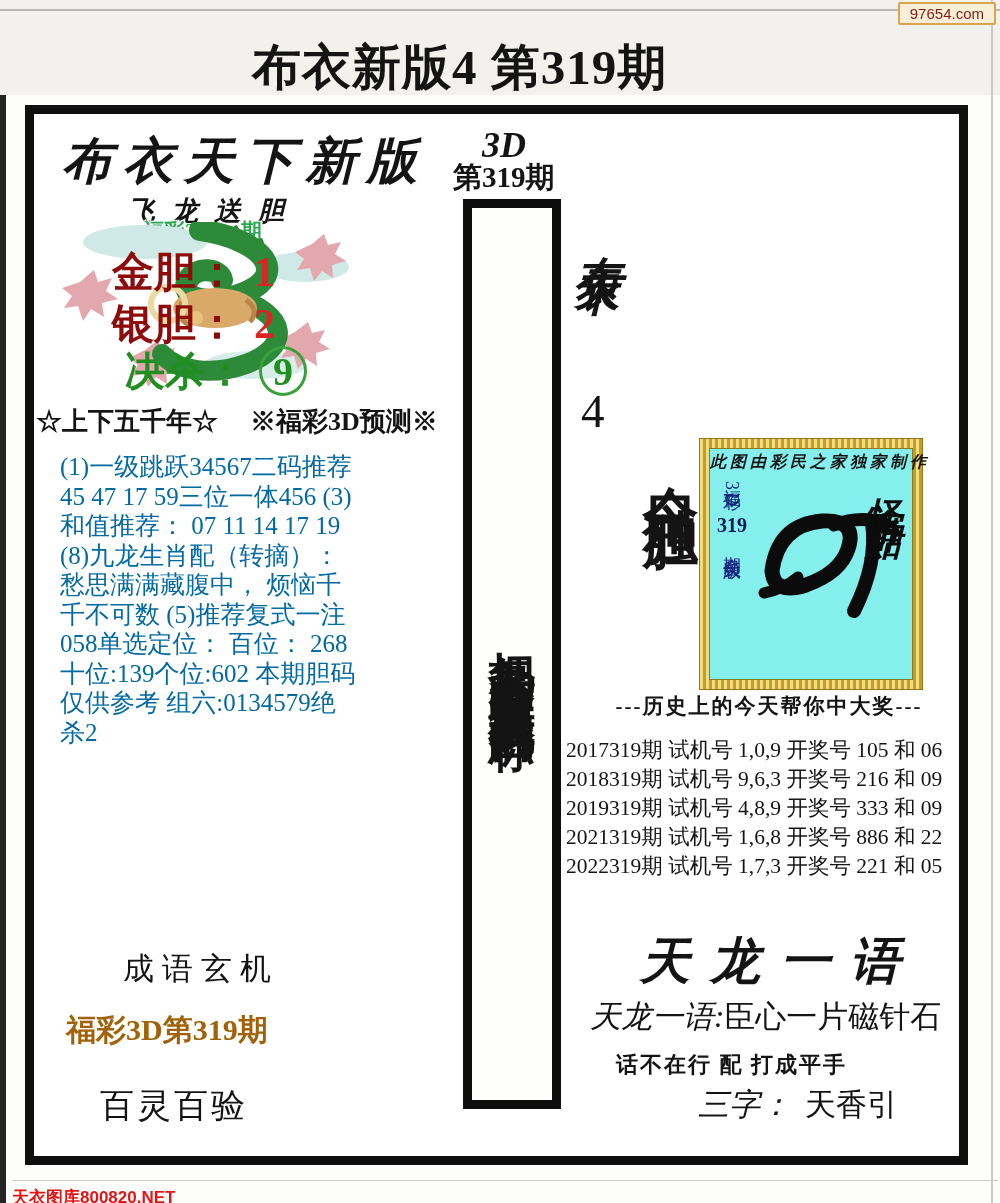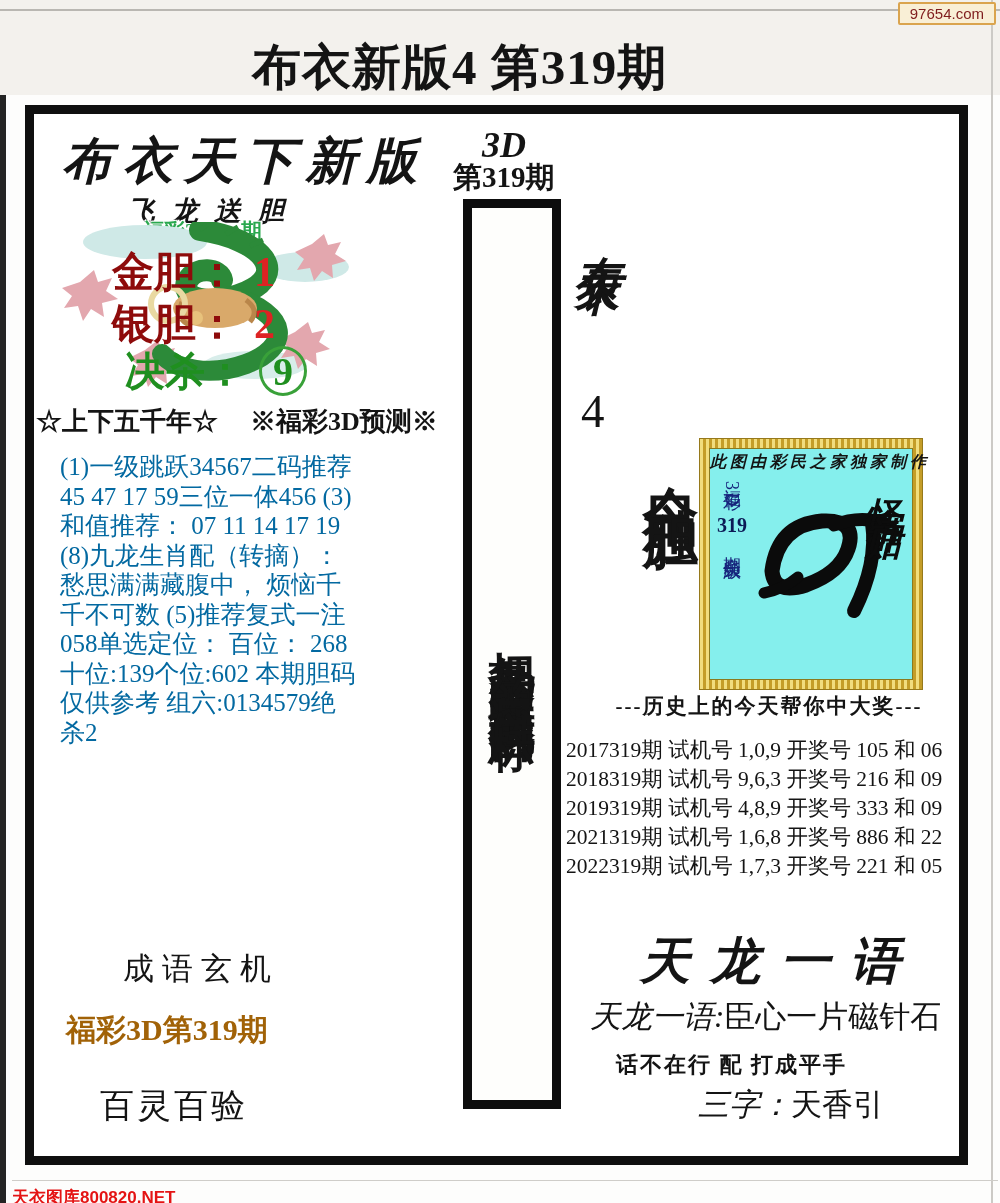--- a/index.html
+++ b/index.html
@@ -80,21 +80,21 @@
 
   .hist-head { position:absolute; left:570px; top:692px; width:398px; text-align:center;
                font-size:21px; font-weight:700; letter-spacing:2px; white-space:nowrap; }
   .hist-rows { position:absolute; left:566px; top:736px; width:410px; font-size:21.5px; line-height:29px; white-space:nowrap; }
 
   .tl-head  { position:absolute; left:640px; top:928px; font-size:50px; letter-spacing:20px; white-space:nowrap; }
   .tl-line1 { position:absolute; left:590px; top:996px; font-size:31px; white-space:nowrap; }
   .tl-line2 { position:absolute; left:616px; top:1050px; font-size:22px; font-weight:700; letter-spacing:2px; white-space:nowrap; }
   .tl-line3 { position:absolute; left:698px; top:1084px; font-size:31px; white-space:nowrap; }
   .tl-label { font-weight:400; font-style:italic;margin-top:32px; }
-  .tl-line3 .tl-text { }
+  .tl-line3 .tl-text { margin-left:14px; }
 
   .bottom-line { position:absolute; left:12px; top:1180px; width:986px; height:1px; background:#cfcdc9; }
   .footer-site { position:absolute; left:12px; top:1186px; font-size:17px; font-weight:800; color:#e41414;
                  font-family:"Liberation Sans",sans-serif; }
 </style>
 </head>
 <body>
 
 <div class="page">
   <div class="content-bg"></div>

